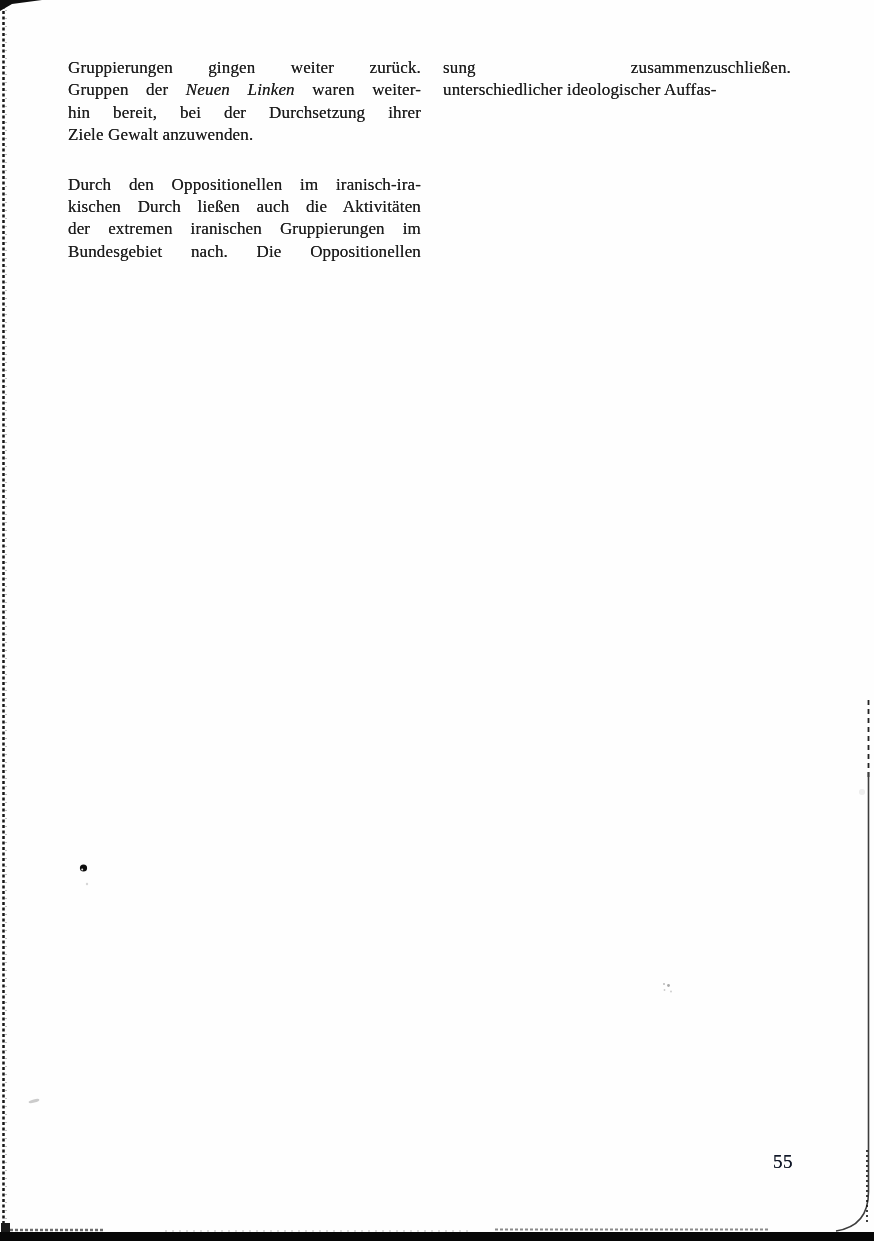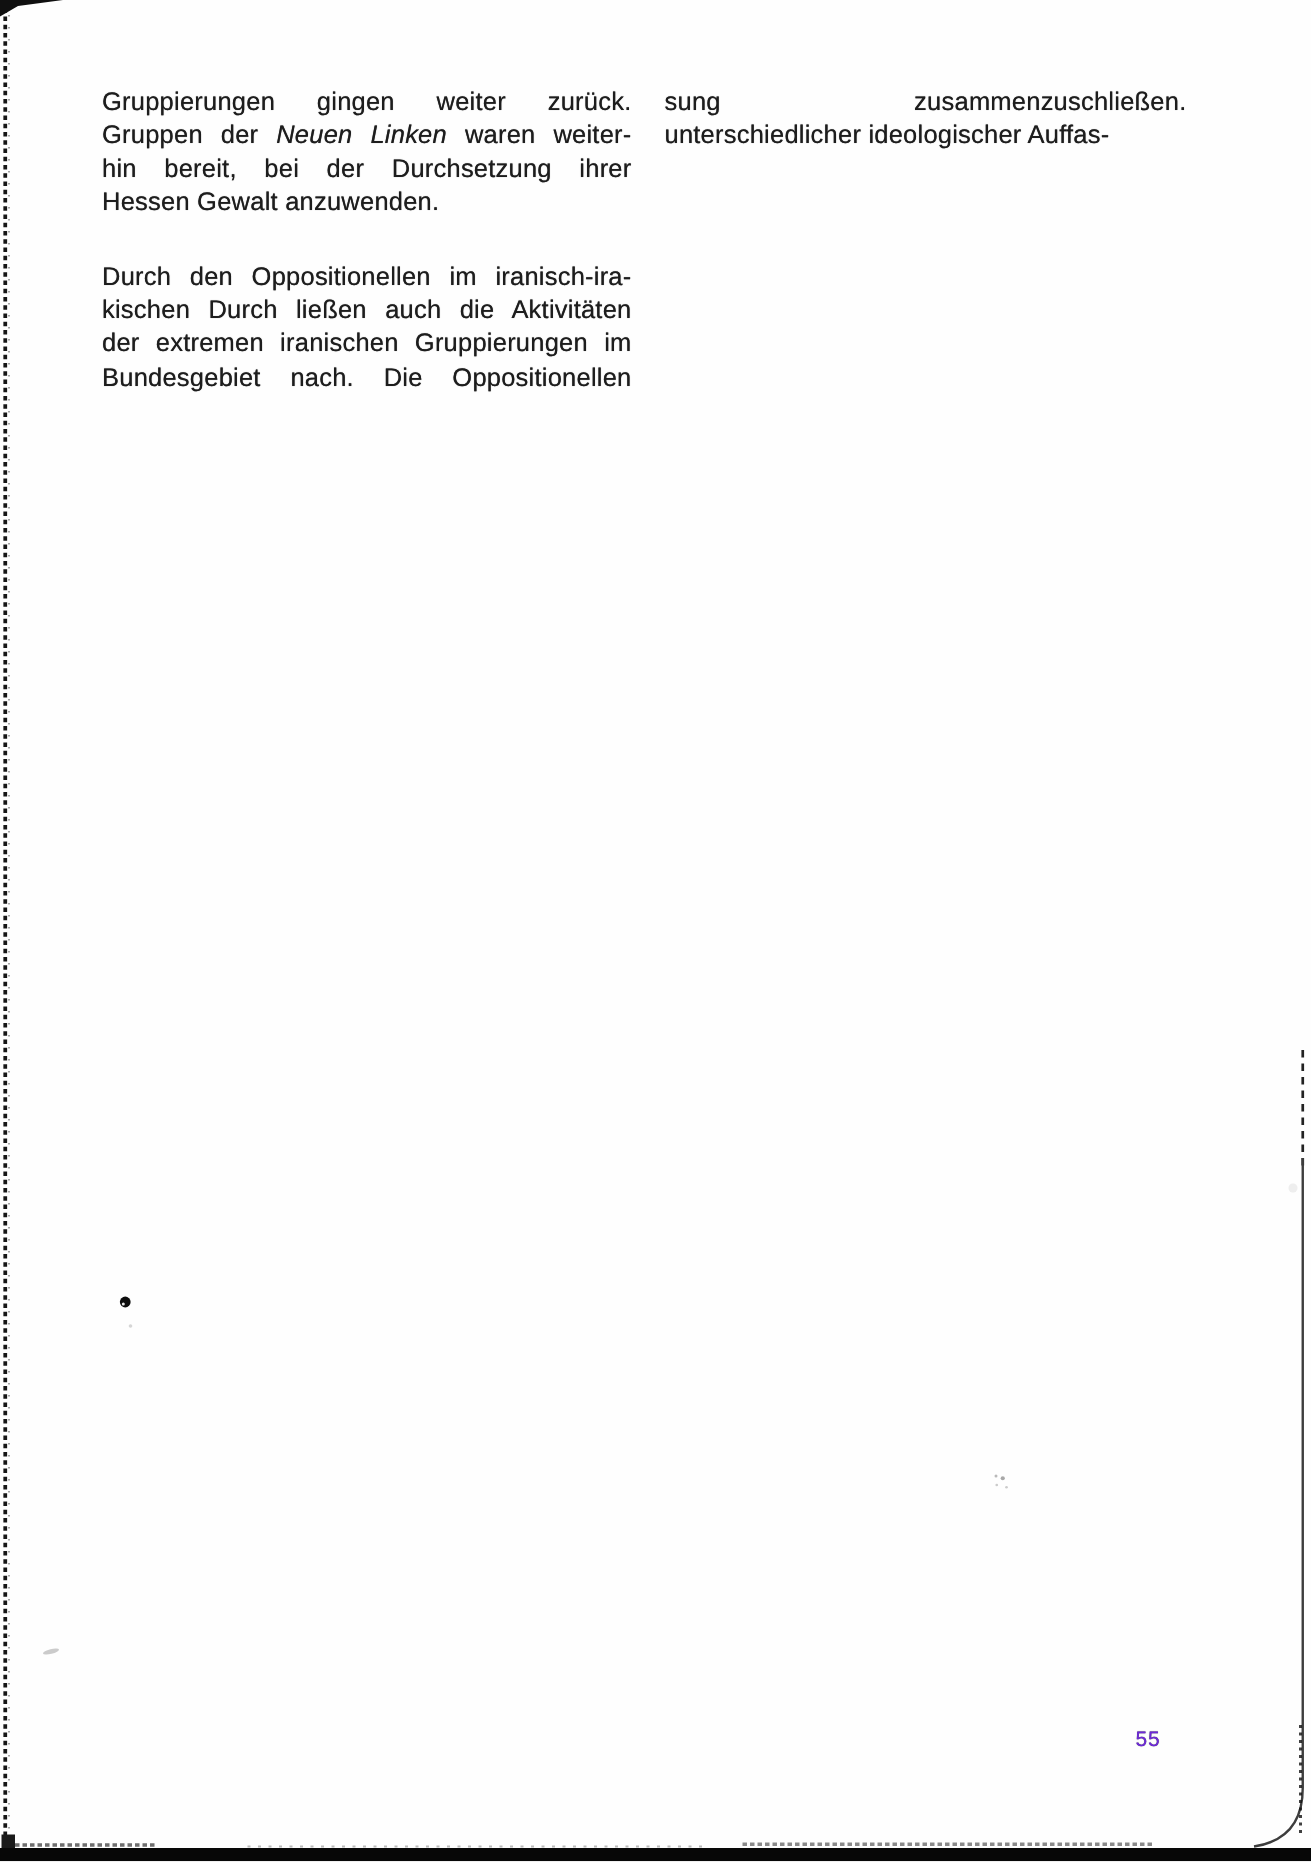--- a/index.html
+++ b/index.html
@@ -7,21 +7,21 @@
     margin: 0;
     padding: 0;
     background: #ffffff;
   }
   .page {
     position: relative;
     width: 874px;
     height: 1241px;
     background: #fefefe;
     overflow: hidden;
-    font-family: Liberation Sans, sans-serif;
+    font-family: Liberation Serif, serif;
     color: #1e1e1e;
   }
   .column {
     position: absolute;
     top: 57px;
     font-size: 17px;
     letter-spacing: 0.15px;
     color: #1d1d1d;
     text-shadow: 0 0 0.45px #3a3a3a; 
   }
@@ -33,25 +33,25 @@
     text-align: justify;
     text-align-last: justify;
     white-space: normal;
   }
   .paragraph.ends .line:last-child {
     text-align-last: left;
   }
   .line em { font-style: italic; }
   .page-number {
     position: absolute;
-    left: 757px;
+    left: 773px;
     top: 1151px;
-    font-size: 14px;
+    font-size: 19px;
     letter-spacing: 0.5px;
-    color: #6d28d9;
+    color: #0f172a;
     text-shadow: 0 0 0.45px #3a3a3a;
   }
   .artifacts {
     position: absolute;
     left: 0;
     top: 0;
     width: 874px;
     height: 1241px;
     pointer-events: none;
   }
@@ -59,21 +59,21 @@
 </head>
 <body>
 
 <div class="page">
 
   <div class="column column-left">
       <div class="paragraph ends">
         <div class="line"><span>Gruppierungen gingen weiter zurück.</span></div>
         <div class="line"><span>Gruppen der </span><em>Neuen Linken</em><span> waren weiter-</span></div>
         <div class="line"><span>hin bereit, bei der Durchsetzung ihrer</span></div>
-        <div class="line"><span>Hessen Gewalt anzuwenden.</span></div>
+        <div class="line"><span>Ziele Gewalt anzuwenden.</span></div>
       </div>
       <div class="paragraph">
         <div class="line"><span>Durch den Oppositionellen im iranisch-ira-</span></div>
         <div class="line"><span>kischen Durch ließen auch die Aktivitäten</span></div>
         <div class="line"><span>der extremen iranischen Gruppierungen im</span></div>
         <div class="line"><span>Bundesgebiet nach. Die Oppositionellen</span></div>
       </div>
     </div>
 
   <div class="column column-right">

